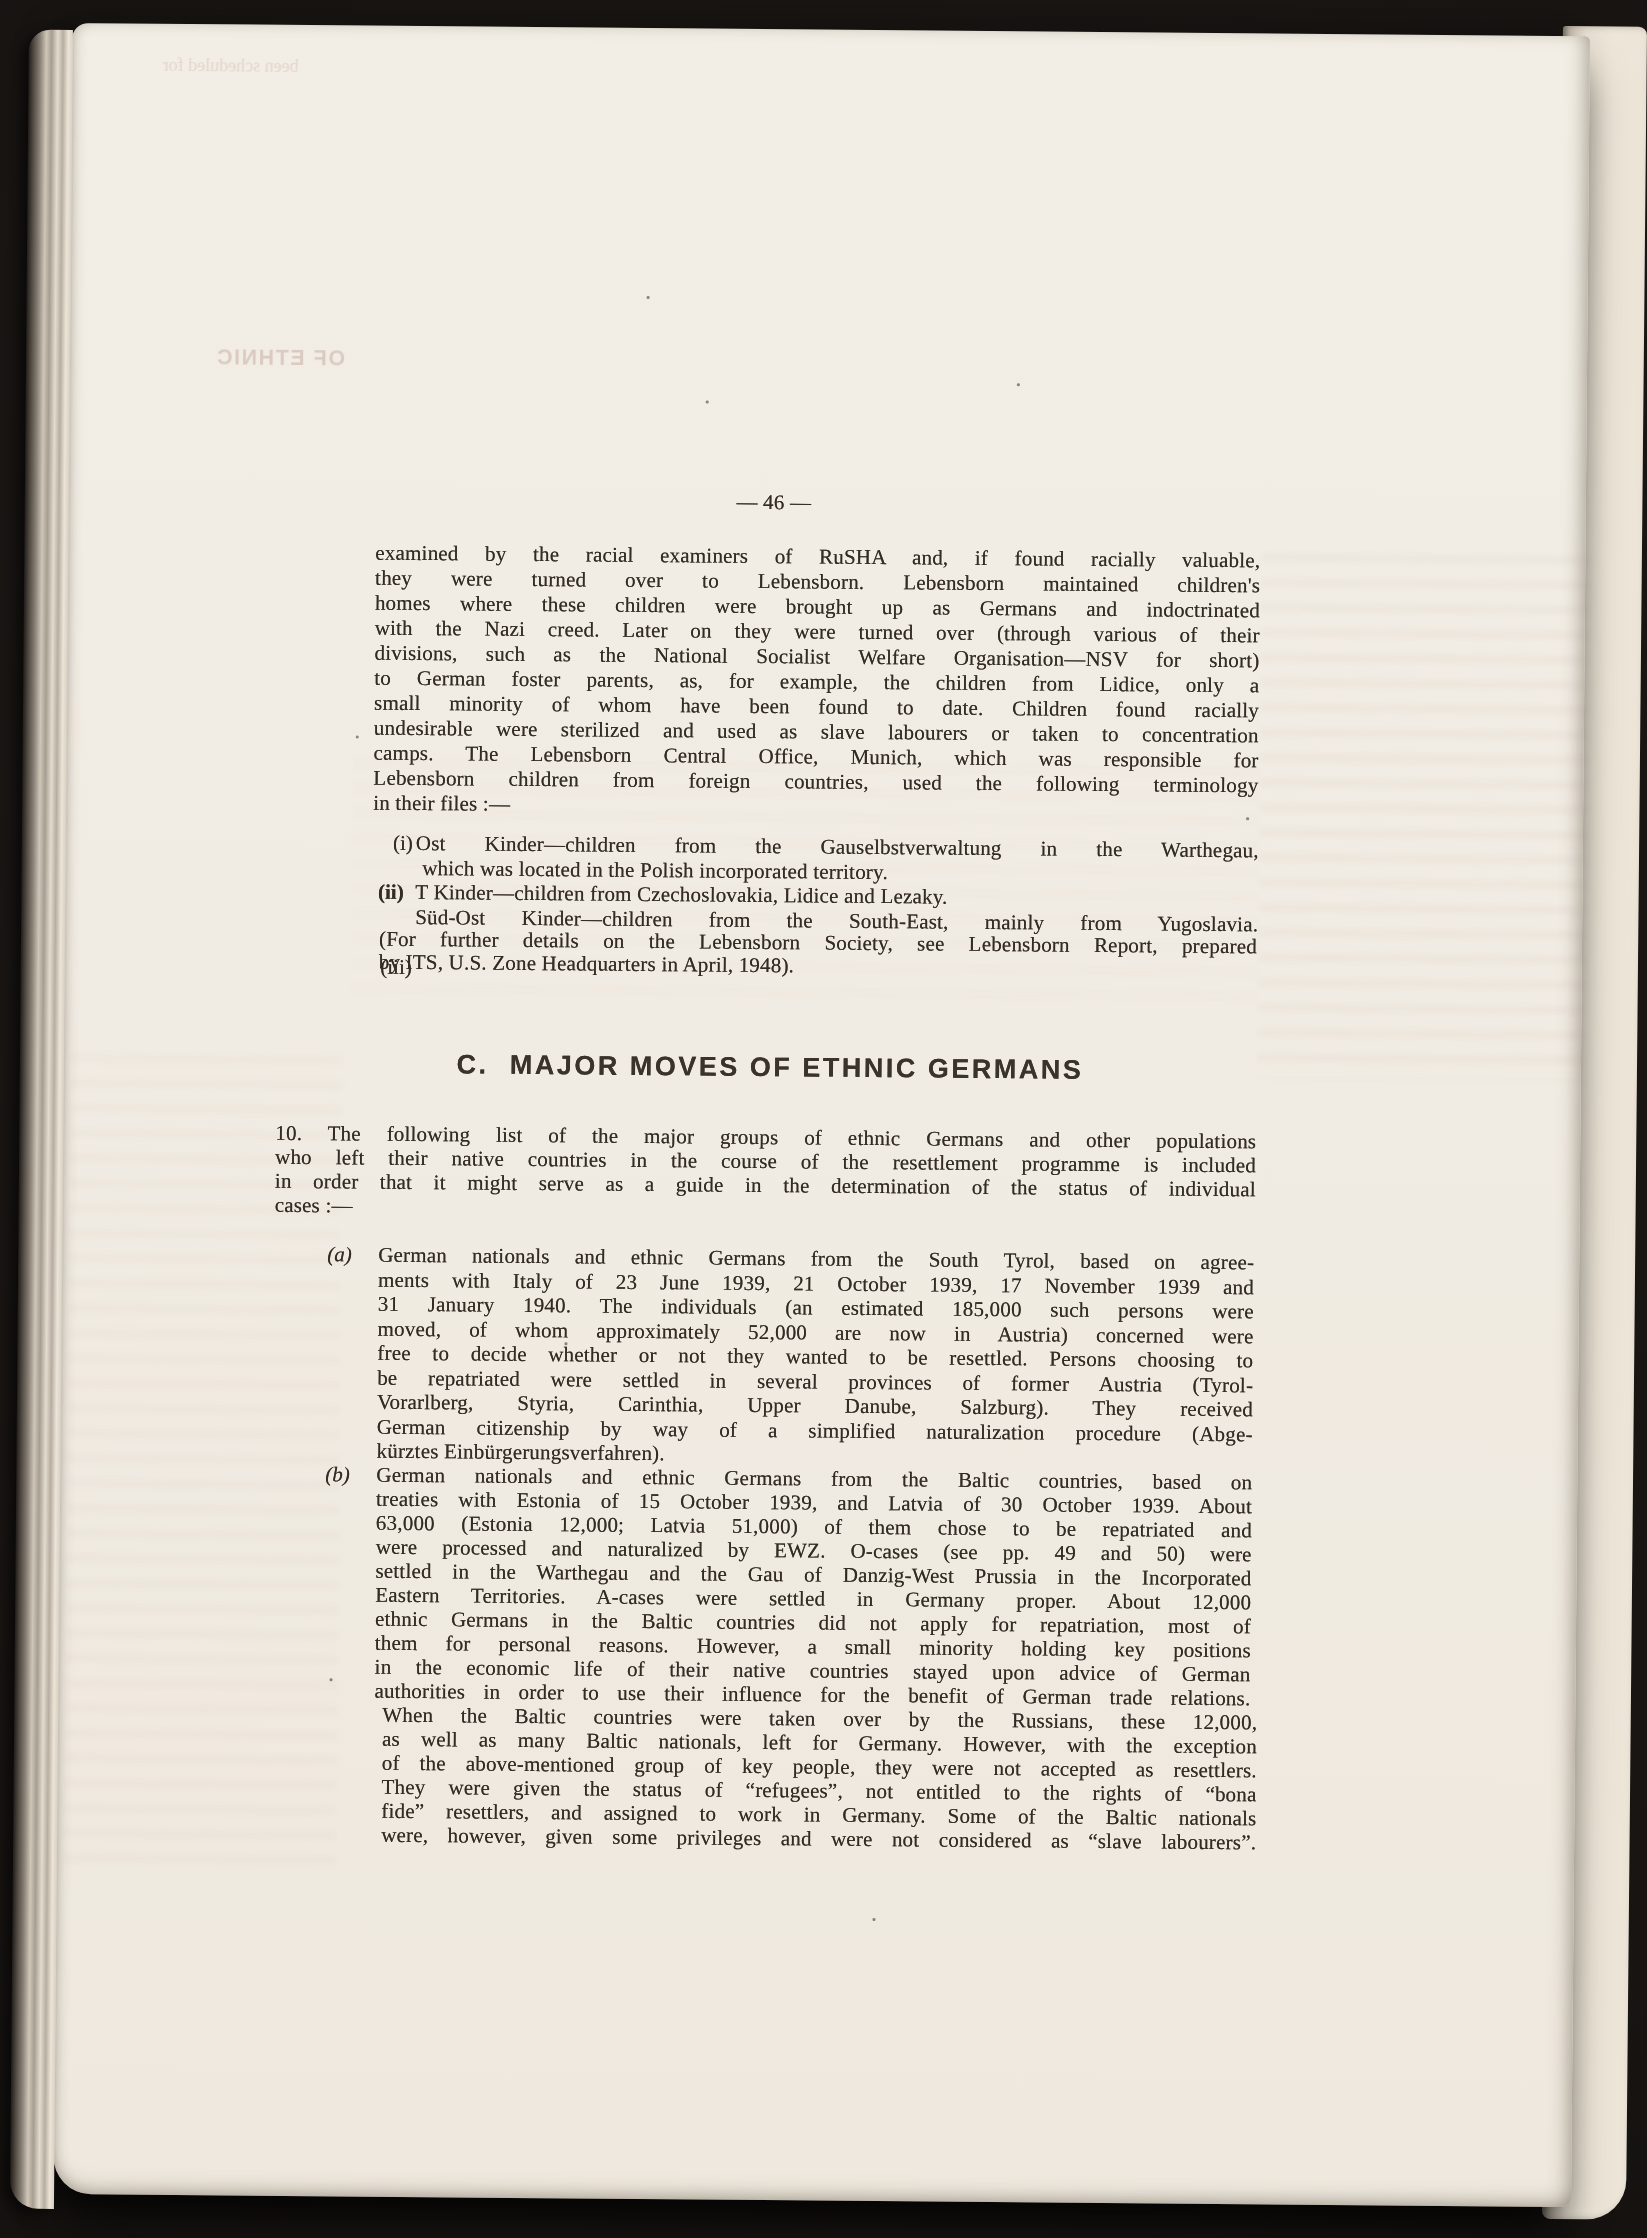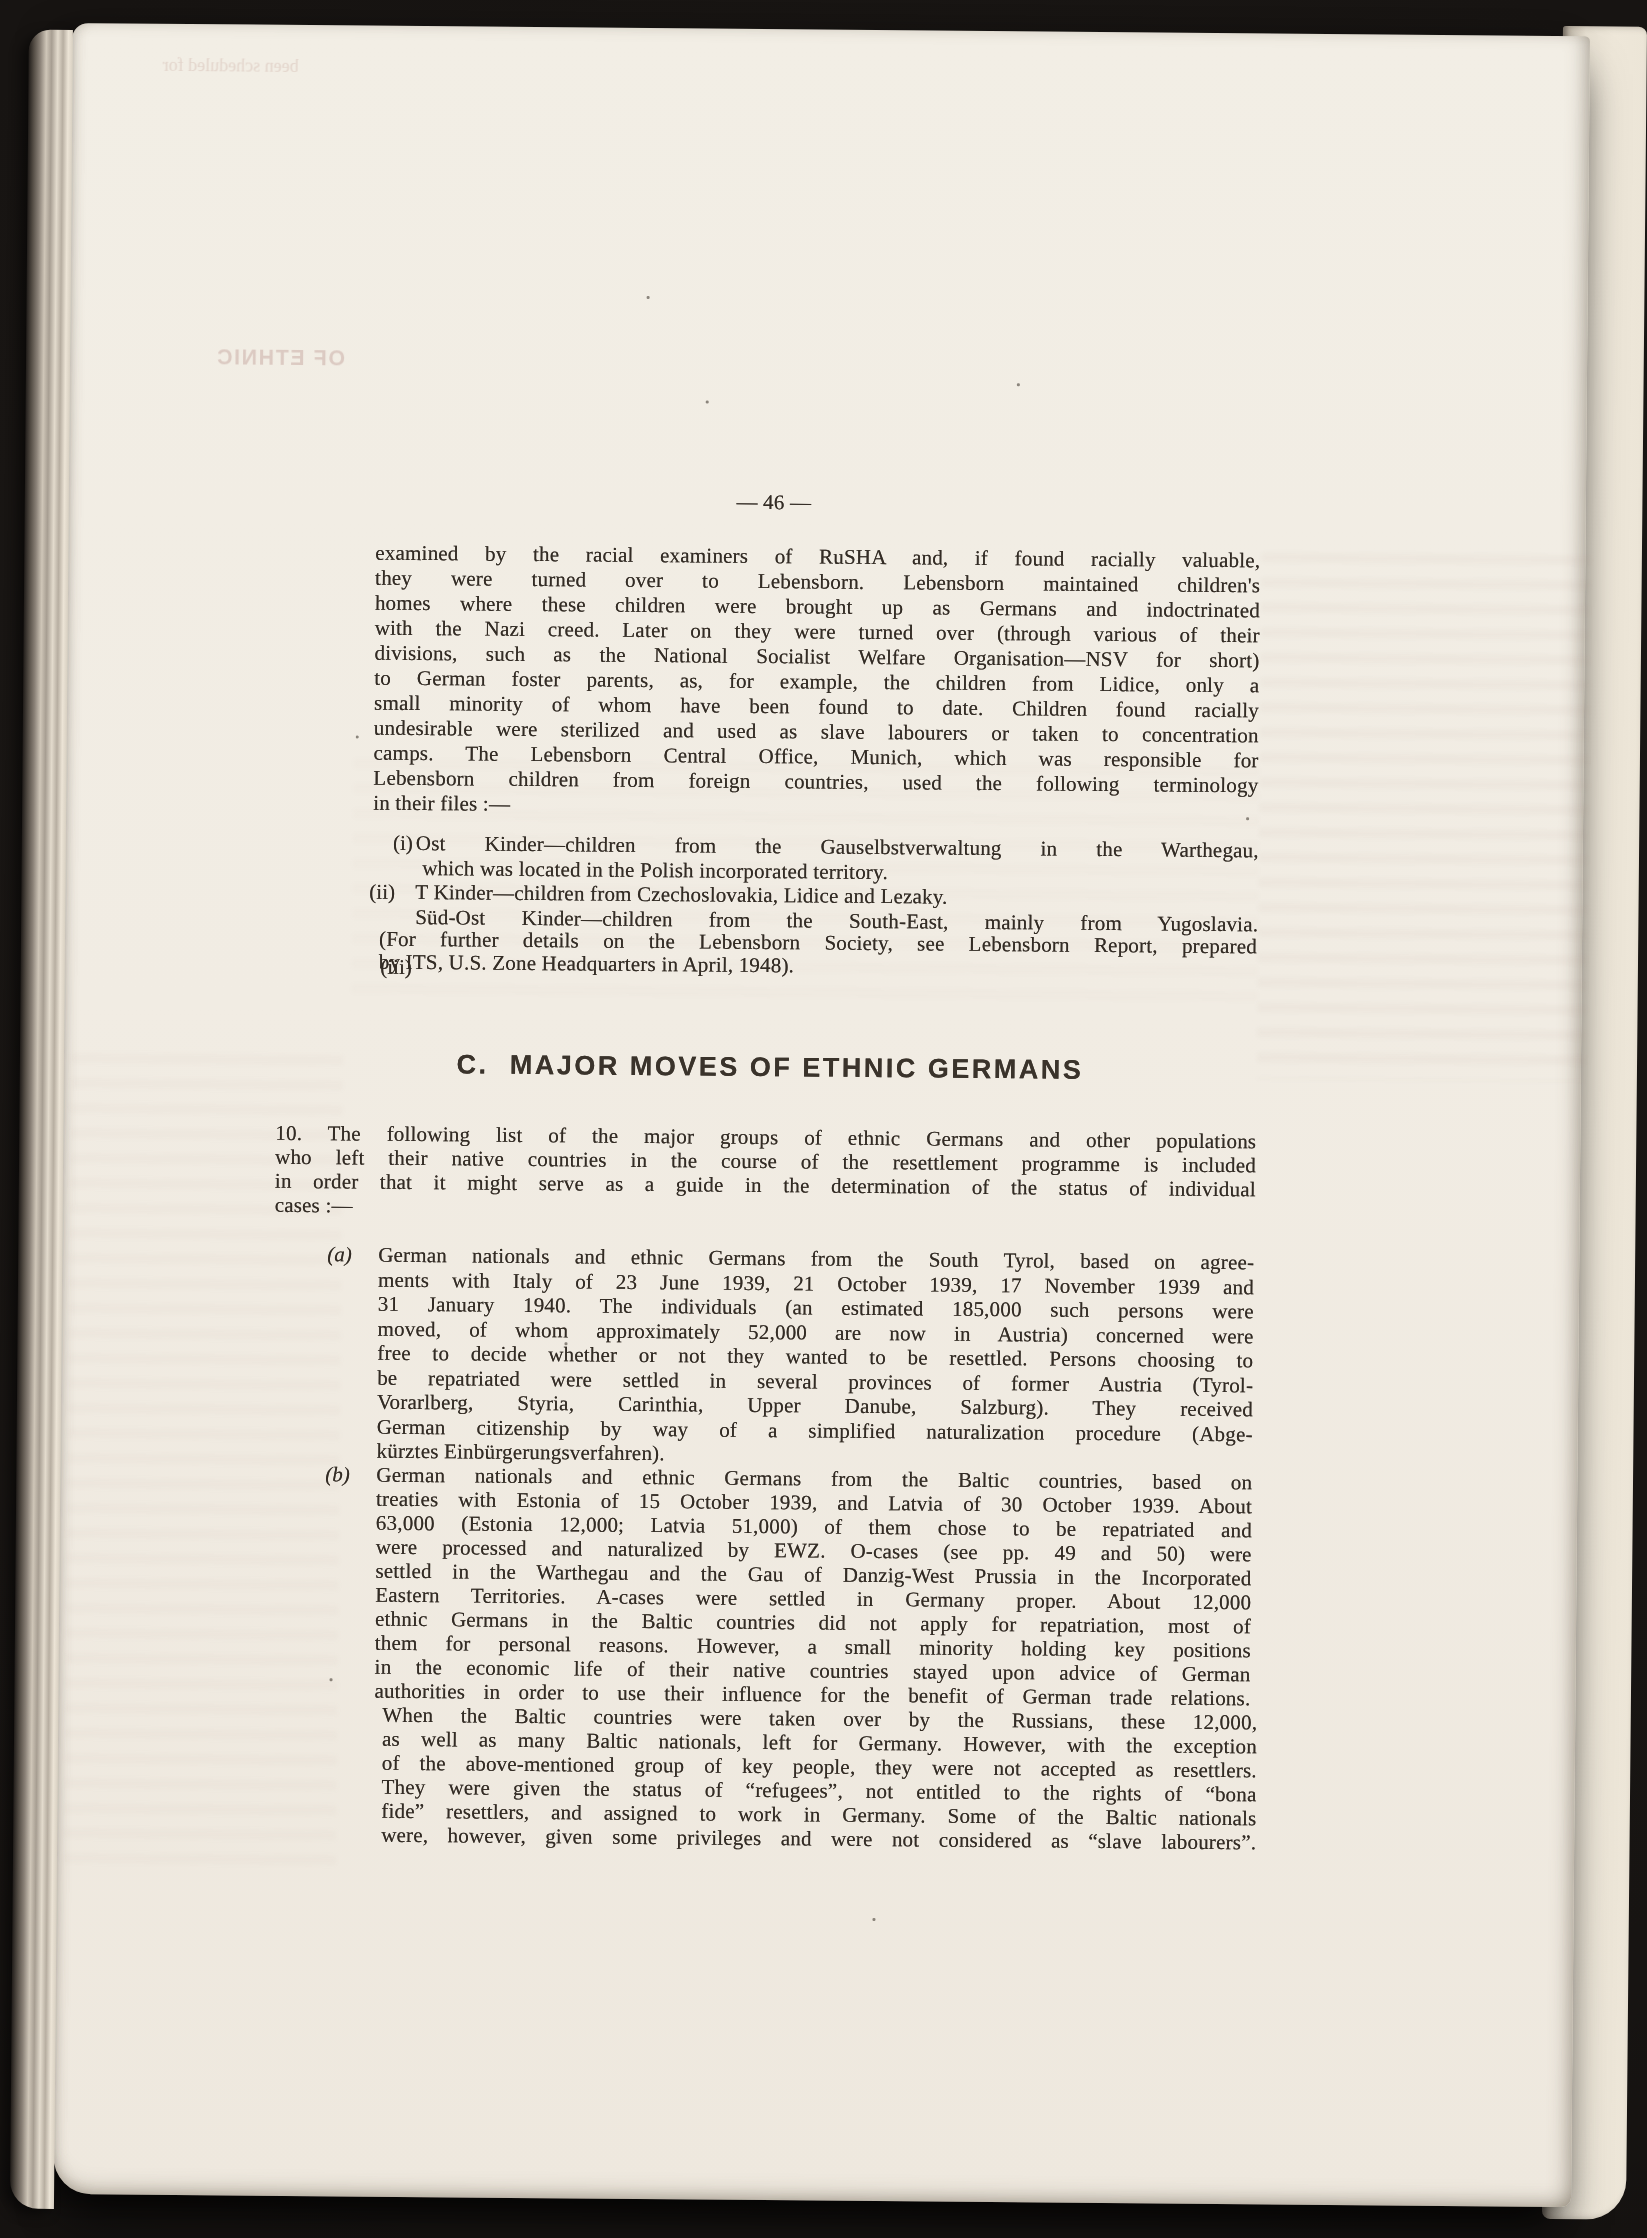--- a/index.html
+++ b/index.html
@@ -73,21 +73,21 @@
         <div class="tline">Lebensborn children from foreign countries, used the following terminology</div>
         <div class="tline tline-end">in their files :—</div>
       </div>
 
     <div class="label" style="left:305px;top:805px;width:43px;text-align:right;">(i)</div>
     <div class="txt" id="list-item-1-text" style="left:351px;top:805px;width:843px;line-height:25px;">
         <div class="tline">Ost Kinder—children from the Gauselbstverwaltung in the Warthegau,</div>
         <div class="tline tline-end">which was located in the Polish incorporated territory.</div>
       </div>
 
-    <div class="label" style="left:305px;top:854px;width:43px;text-align:left;">(ii)</div>
+    <div class="label" style="left:305px;top:854px;width:43px;text-align:center;font-weight:bold;">(ii)</div>
     <div class="txt" style="left:351px;top:854px;width:843px;">T Kinder—children from Czechoslovakia, Lidice and Lezaky.</div>
 
     <div class="label" style="left:305px;top:929px;width:43px;text-align:right;">(iii)</div>
     <div class="txt tline" style="left:351px;top:879px;width:843px;">Süd-Ost Kinder—children from the South-East, mainly from Yugoslavia.</div>
 
     <div class="txt" style="left:315px;top:902px;width:878px;line-height:22.7px;">
         <div class="tline">(For further details on the Lebensborn Society, see Lebensborn Report, prepared</div>
         <div class="tline tline-end">by ITS, U.S. Zone Headquarters in April, 1948).</div>
       </div>
 

